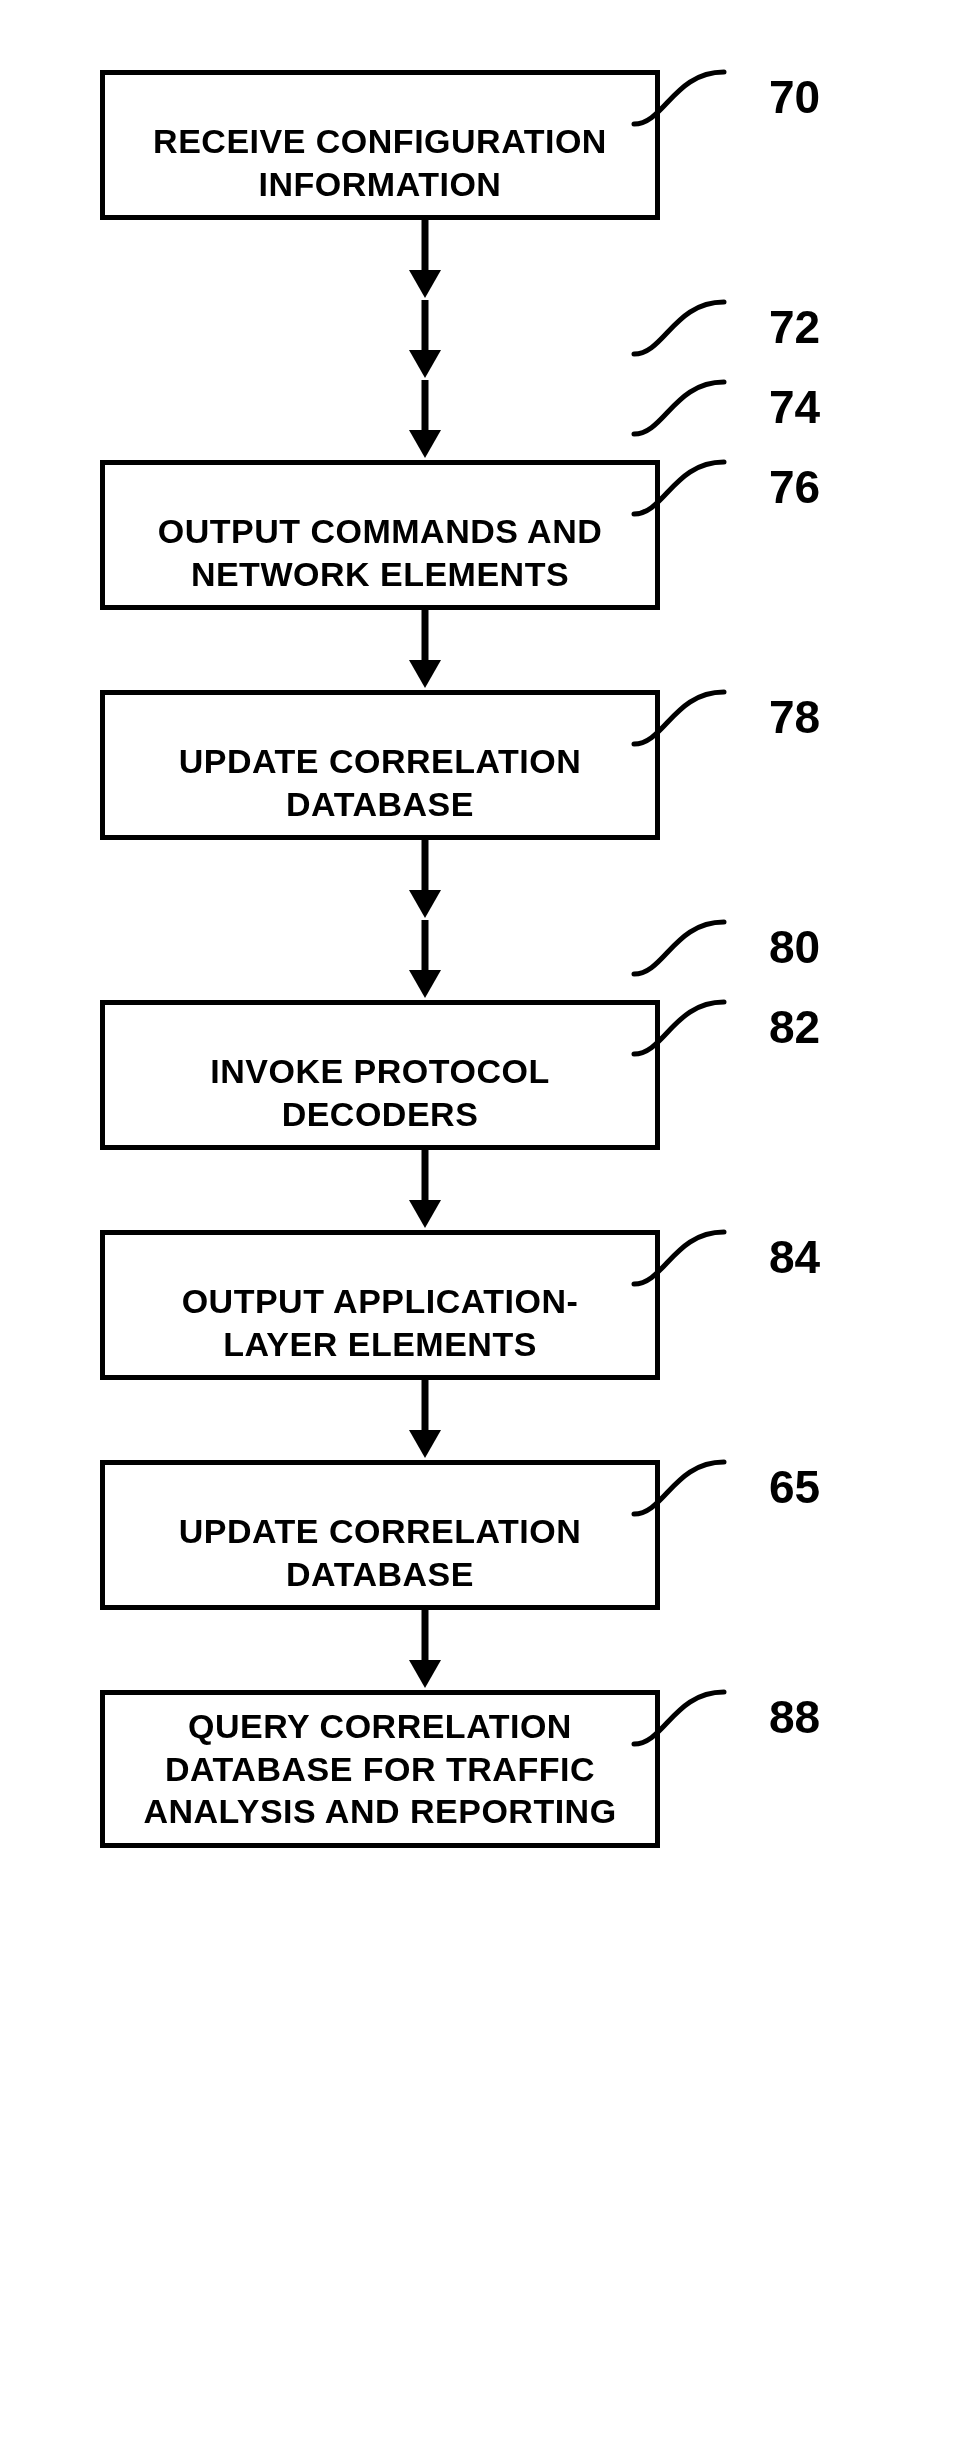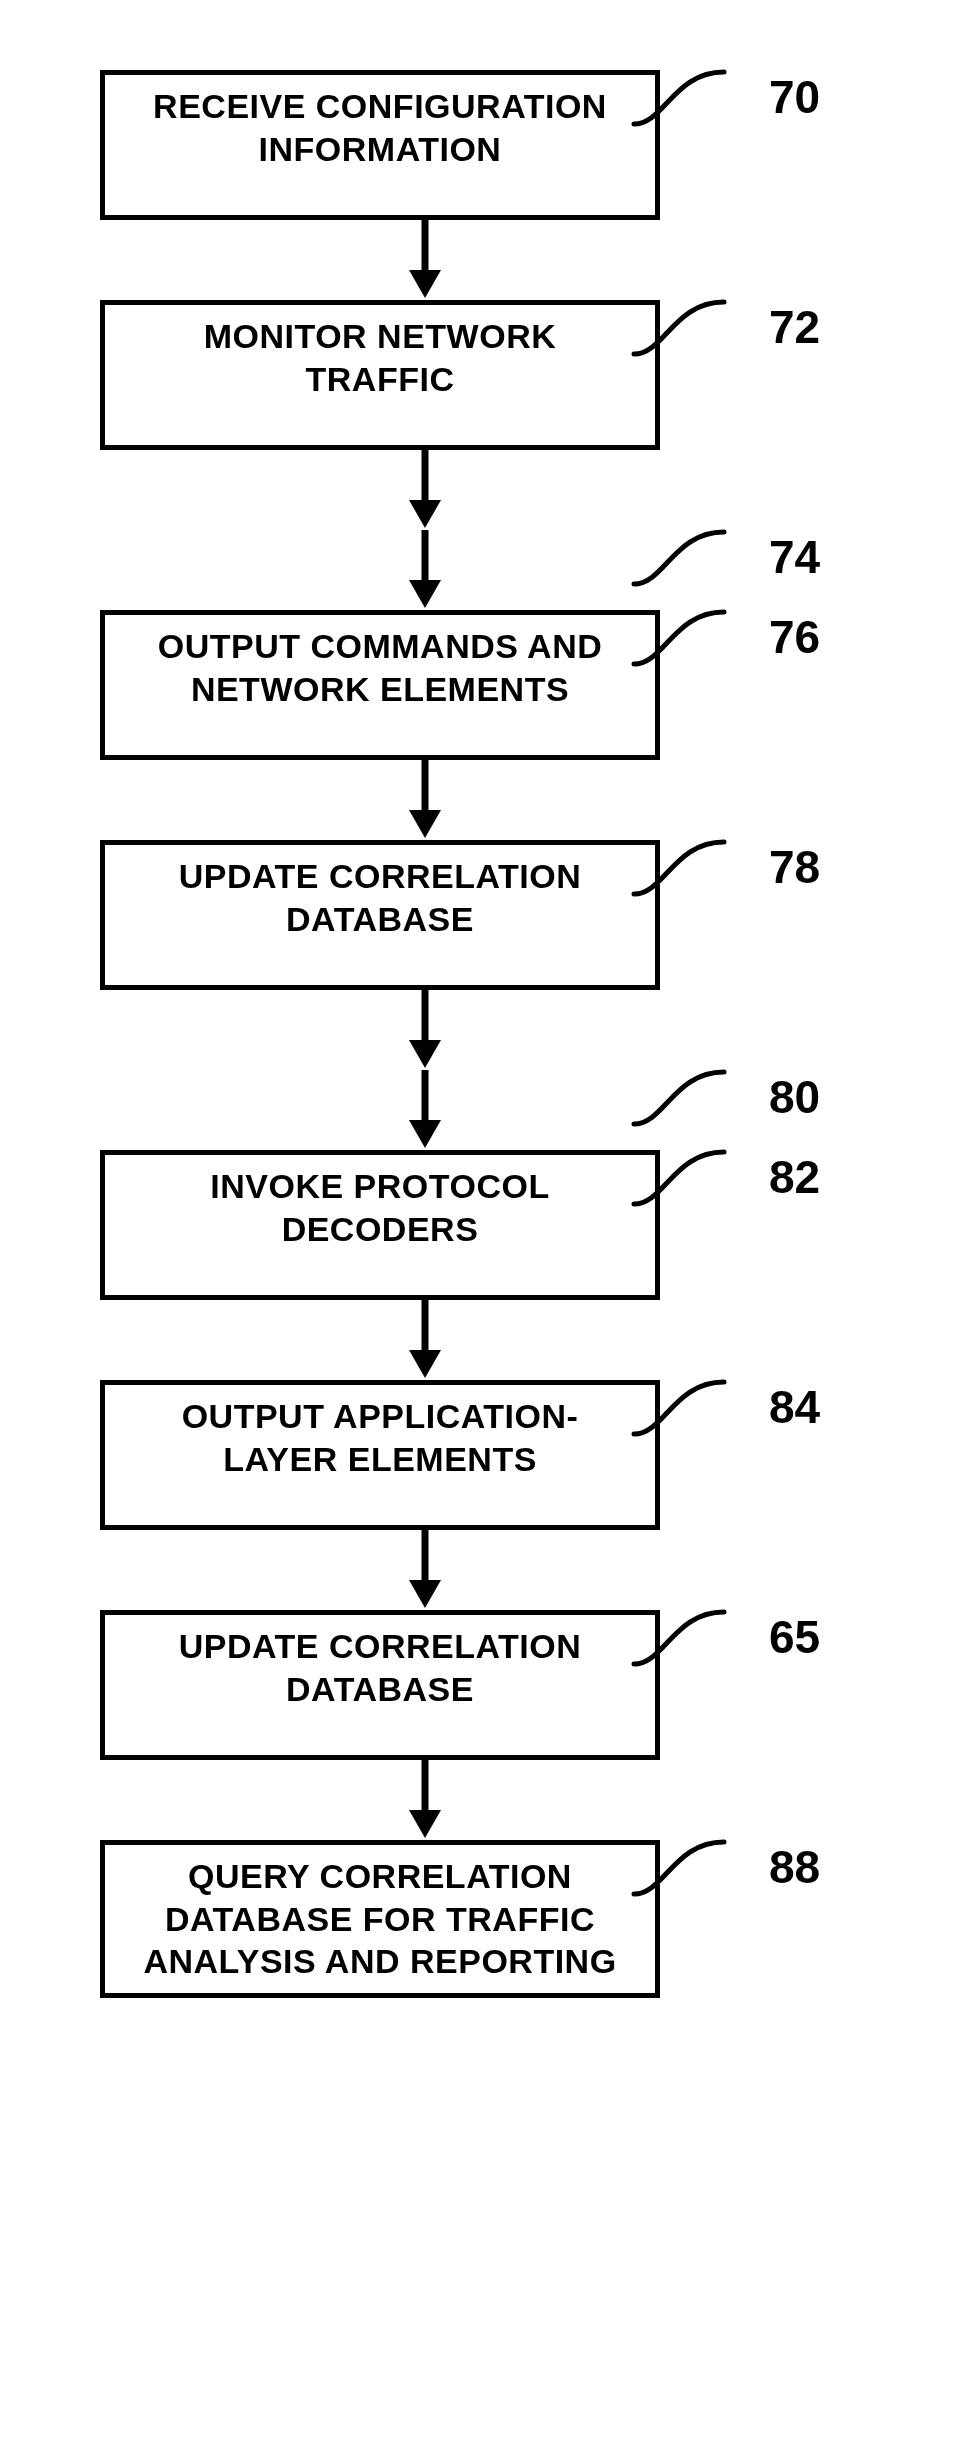--- a/index.html
+++ b/index.html
@@ -27,21 +27,21 @@
     flex-direction: row;
     align-items: flex-start;
     width: 100%;
     position: relative;
   }
   .box {
     border: 5px solid #000;
     width: 560px;
     min-height: 150px;
     display: flex;
-    align-items: flex-start;
+    align-items: flex-end;
     justify-content: center;
     text-align: center;
     padding: 10px 20px;
     font-size: 34px;
     font-weight: 700;
     letter-spacing: 0.5px;
     line-height: 1.25;
   }
   .callout {
     position: absolute;
@@ -82,23 +82,20 @@
       </div>
     </div>
     <div class="arrow-down">
       <svg width="40" height="80">
         <line x1="20" y1="0" x2="20" y2="55" stroke="#000" stroke-width="7"></line>
         <polygon points="20,78 4,50 36,50" fill="#000"></polygon>
       </svg>
     </div>
 
     <div class="step-row">
-      <div class="box">
-        <span>MONITOR NETWORK TRAFFIC</span>
-      </div>
       <div class="callout">
         <svg width="110" height="70">
           <path d="M5,62 C35,62 45,10 95,10" stroke="#000" stroke-width="5" fill="none" stroke-linecap="round"></path>
         </svg>
         <span class="num">72</span>
       </div>
     </div>
     <div class="arrow-down">
       <svg width="40" height="80">
         <line x1="20" y1="0" x2="20" y2="55" stroke="#000" stroke-width="7"></line>

